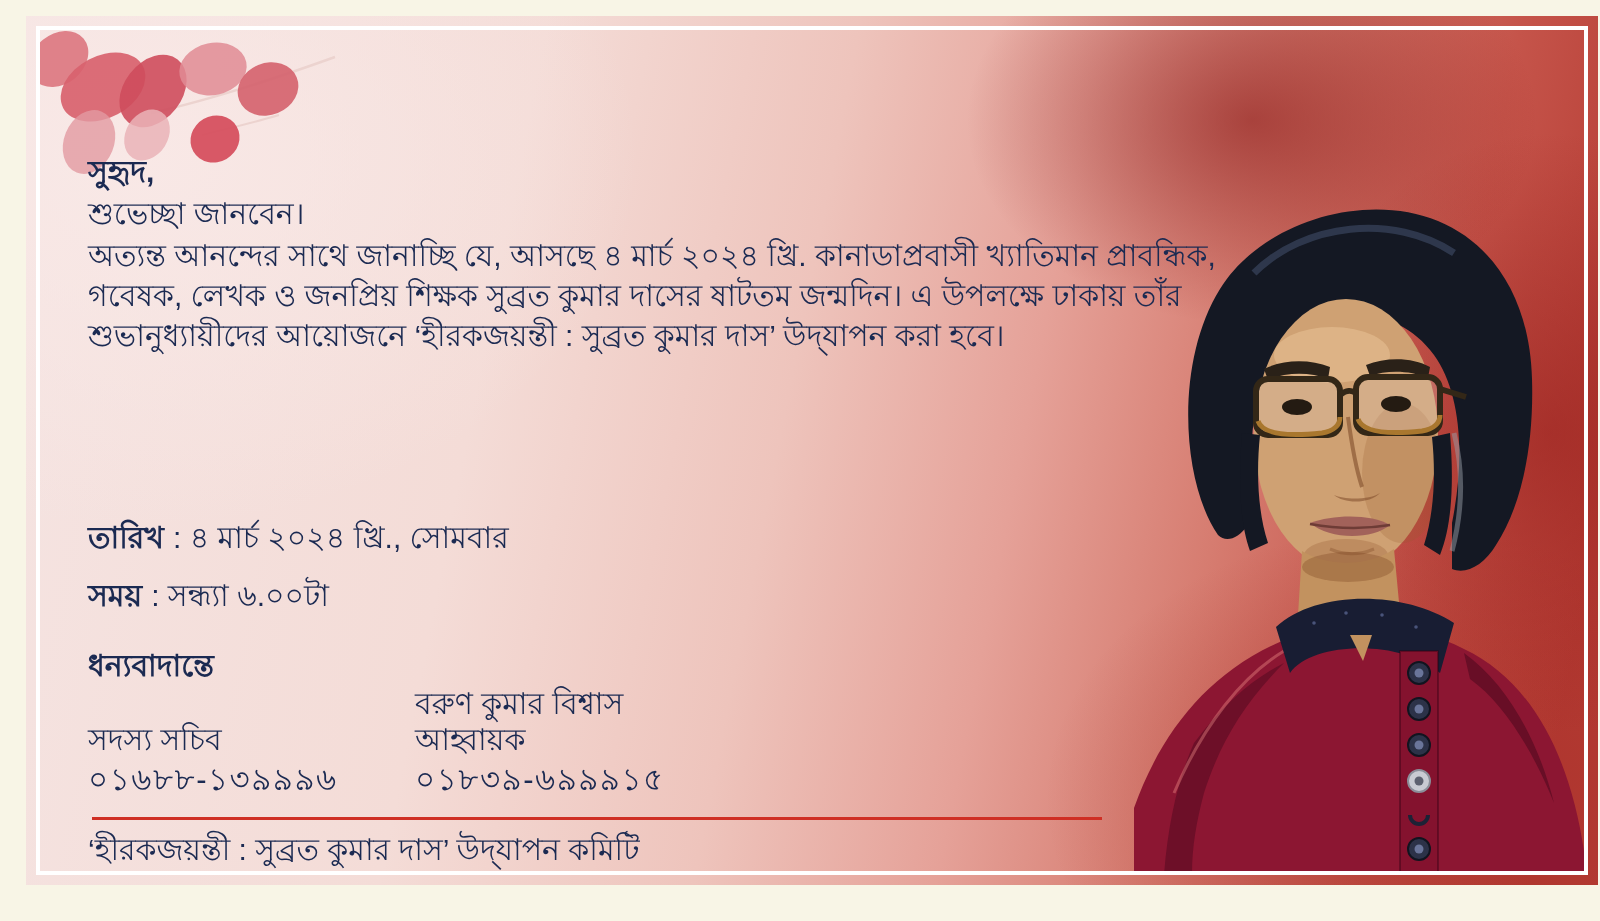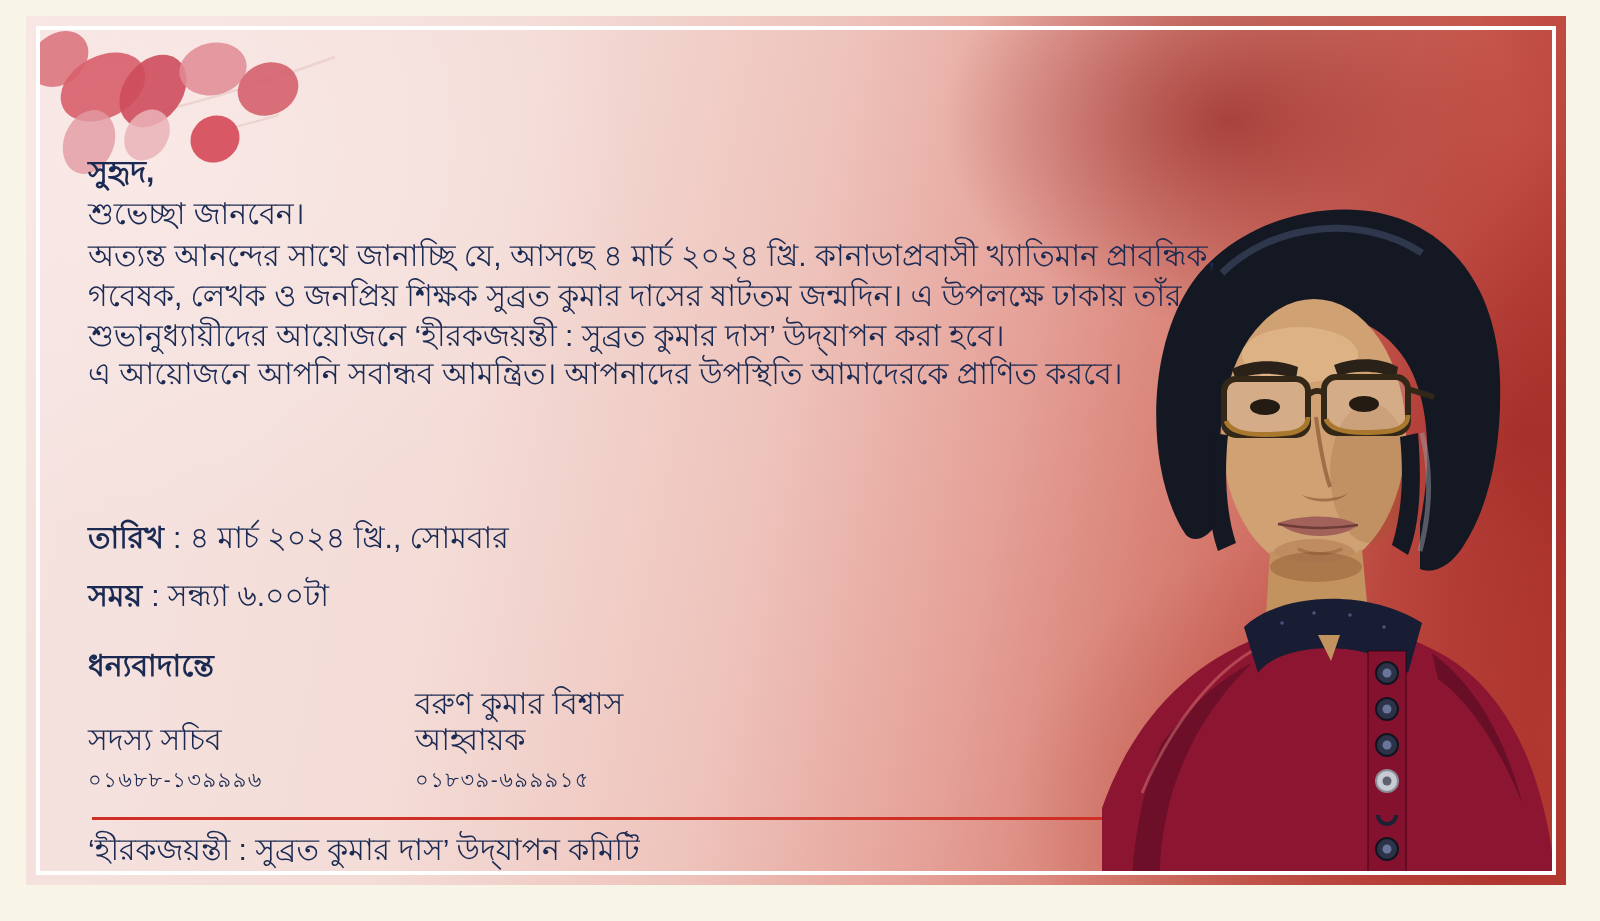--- a/index.html
+++ b/index.html
@@ -9,34 +9,35 @@
     font-family:"Liberation Sans","DejaVu Sans",sans-serif;
   }
   .card{
     position:absolute;left:26px;top:16px;width:1540px;height:869px;
     background:
       radial-gradient(ellipse 420px 300px at 78% 12%, rgba(139,26,24,0.62), rgba(139,26,24,0) 68%),
       radial-gradient(ellipse 380px 430px at 97% 48%, rgba(150,30,27,0.55), rgba(150,30,27,0) 70%),
       radial-gradient(ellipse 520px 390px at 88% 90%, rgba(158,36,30,0.45), rgba(158,36,30,0) 70%),
       radial-gradient(ellipse 700px 520px at 7% 16%, rgba(249,233,231,0.9), rgba(249,233,231,0) 72%),
       linear-gradient(101deg,#f5e4e2 0%,#f4dcd7 30%,#eec4bc 48%,#e5a198 62%,#d67c70 74%,#c5544a 86%,#b63d35 96%);
+    padding-left: 32px;
   }
   .frame{
     position:absolute;left:10px;top:10px;right:10px;bottom:10px;
     border:4px solid #ffffff;z-index:6;pointer-events:none;
   }
   .leaves{position:absolute;left:13px;top:13px;z-index:1;}
   .portrait{position:absolute;right:14px;bottom:12px;z-index:2;}
   .t{
     position:absolute;z-index:4;white-space:nowrap;
     color:#1b2a52;font-size:30px;line-height:40px;
   }
   .b{font-weight:700;}
   .val{margin-left:9px;}
-  .phone{letter-spacing:1.5px;font-size:21px;}
+  .phone{letter-spacing:1.5px;font-size:31px;}
   .redline{
     position:absolute;left:66px;top:801px;width:1010px;height:3px;
     background:#cf2f24;z-index:4;
   }
 </style>
 </head>
 <body>
 
 <div class="card">
 
@@ -123,21 +124,20 @@
         <circle cx="285" cy="666" r="4.5" fill="#6a759a"></circle>
     </g>
   </svg>
 
   <div class="t b" style="left:62px;top:136px">সুহৃদ,</div>
   <div class="t" style="left:62px;top:178px">শুভেচ্ছা জানবেন।</div>
 
   <div class="t" style="left:62px;top:220px">অত্যন্ত আনন্দের সাথে জানাচ্ছি যে, আসছে ৪ মার্চ ২০২৪ খ্রি. কানাডাপ্রবাসী খ্যাতিমান প্রাবন্ধিক,</div>
   <div class="t" style="left:62px;top:260px">গবেষক, লেখক ও জনপ্রিয় শিক্ষক সুব্রত কুমার দাসের ষাটতম জন্মদিন। এ উপলক্ষে ঢাকায় তাঁর</div>
   <div class="t" style="left:62px;top:300px">শুভানুধ্যায়ীদের আয়োজনে ‘হীরকজয়ন্তী : সুব্রত কুমার দাস’ উদ্‌যাপন করা হবে।</div>
-  <div class="t" style="left:62px;top:338px">এ আয়োজনে আপনি সবান্ধব আমন্ত্রিত। আপনাদের উপস্থিতি আমাদেরকে প্রাণিত করবে।</div>
 
 
   <div class="t" style="left:62px;top:502px">
     <span class="b">তারিখ</span><span class="val">: ৪ মার্চ ২০২৪ খ্রি., সোমবার</span>
   </div>
   <div class="t" style="left:62px;top:560px">
     <span class="b">সময়</span><span class="val">: সন্ধ্যা ৬.০০টা</span>
   </div>
 
   <div class="t b" style="left:62px;top:630px">ধন্যবাদান্তে</div>

